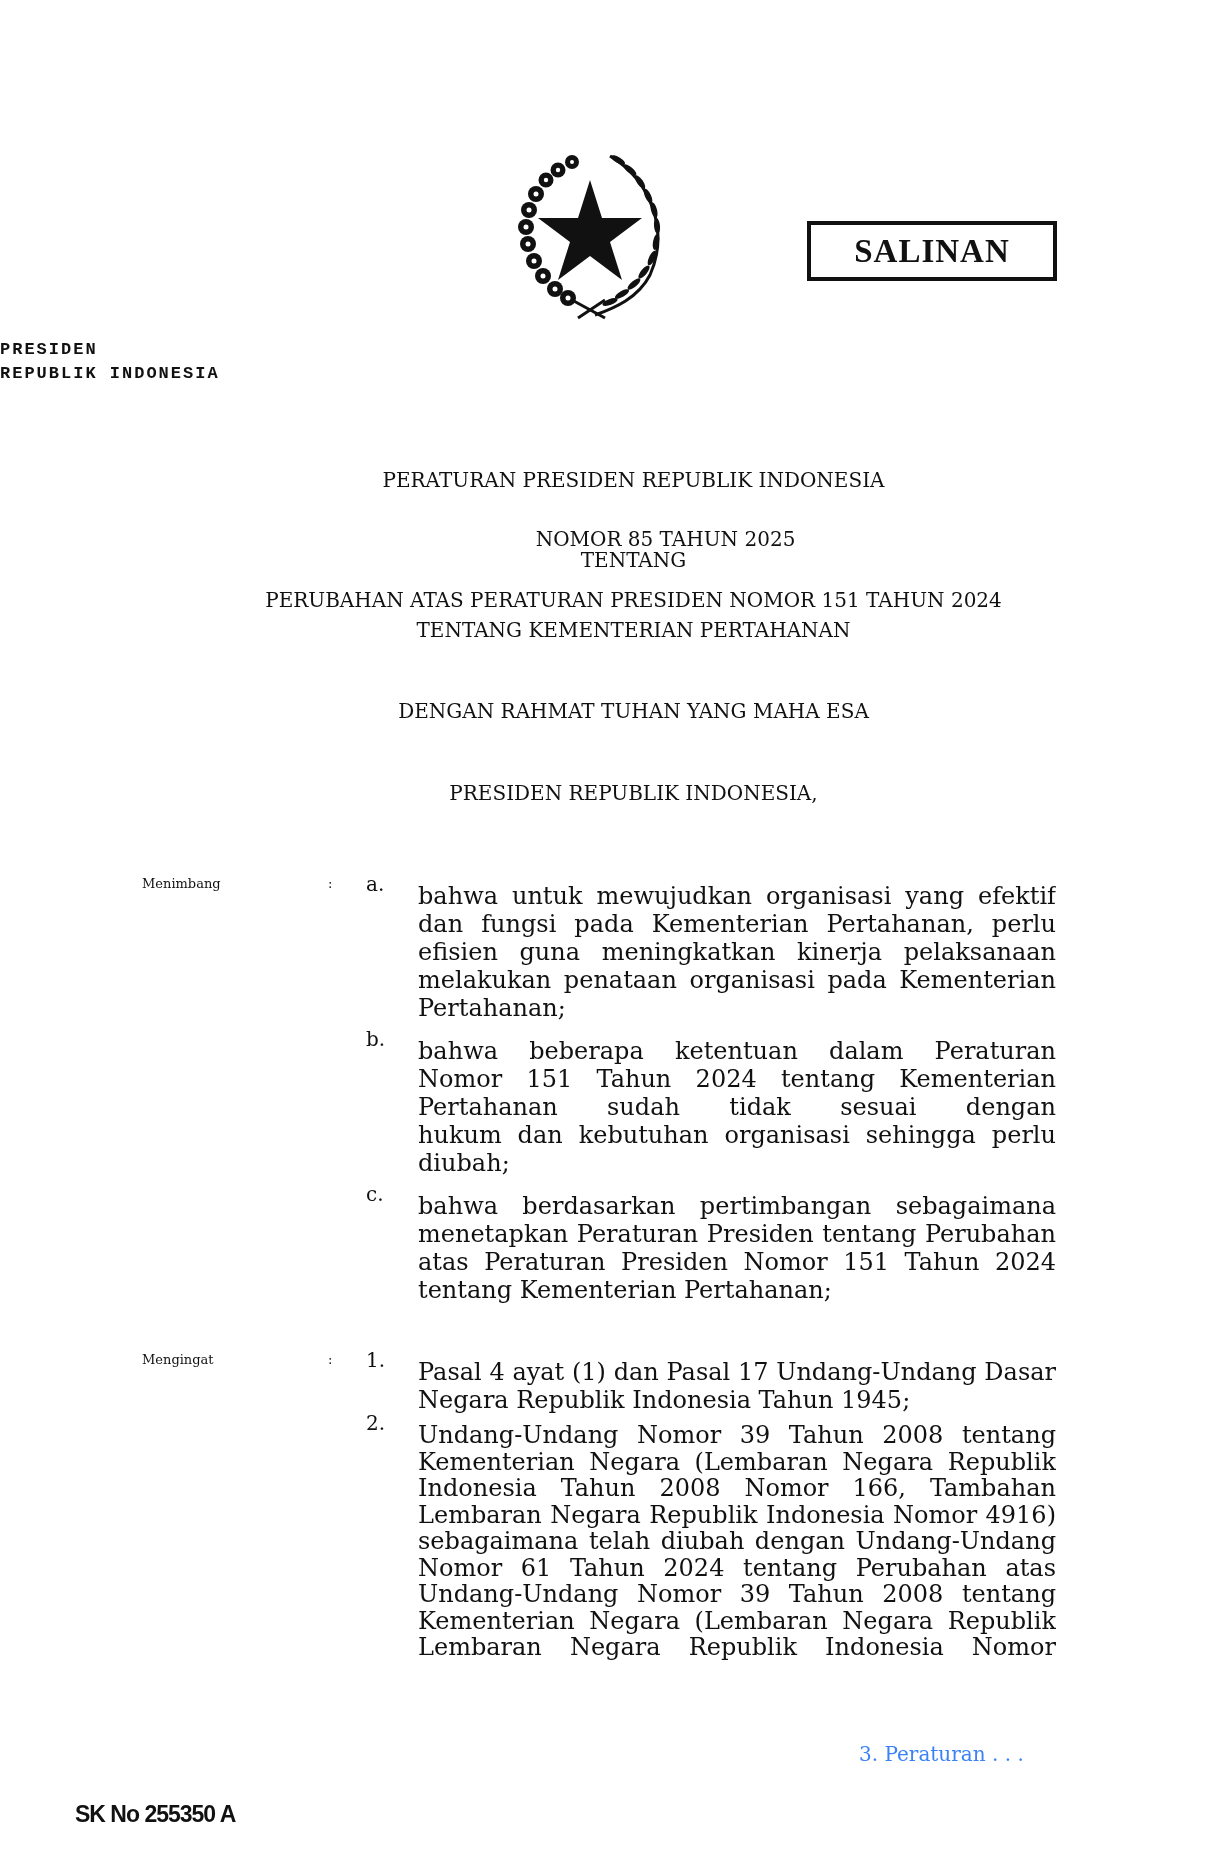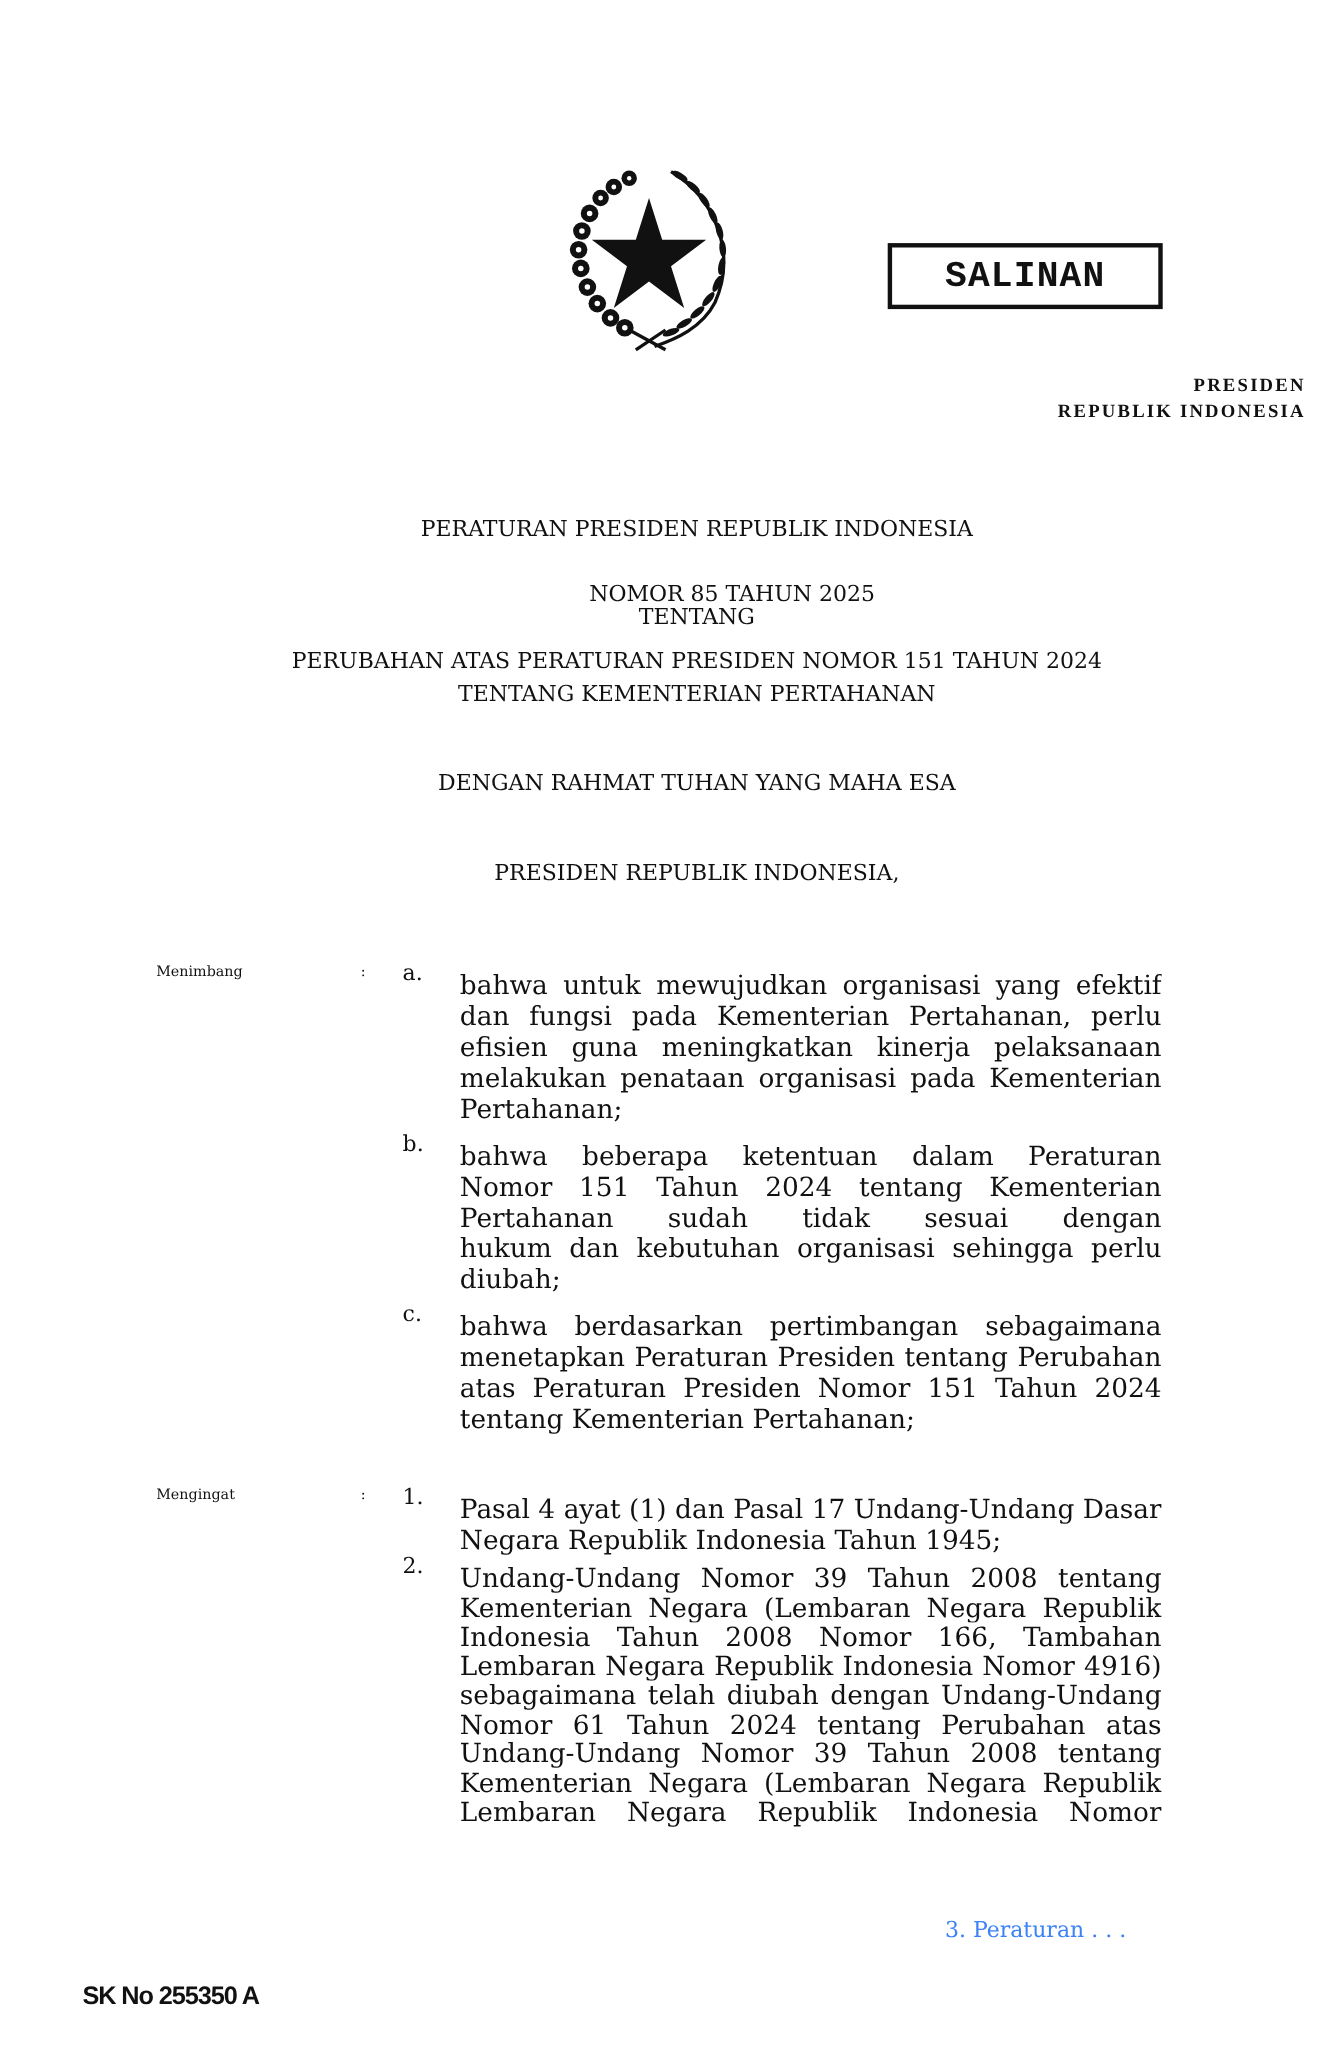--- a/index.html
+++ b/index.html
@@ -2,22 +2,22 @@
 <html><head>
 <meta charset="utf-8">
 <style>
   html, body { margin: 0; padding: 0; background: #ffffff; }
   body { width: 1219px; height: 1876px; position: relative; overflow: hidden; color: #111; }
   .abs { position: absolute; }
 
   
   #emblem { left: 510px; top: 150px; width: 165px; height: 170px; }
   #salinan-box { left: 807px; top: 221px; width: 242px; height: 52px; border: 4px solid #111; box-sizing: content-box; display: flex; align-items: center; justify-content: center; }
-  #salinan-box span { font-family: Liberation Mono, monospace; font-weight: bold; font-size: 33px; letter-spacing: 1px; color: #111; }
-  .presiden-hdr { left: 0; width: 1187px; text-align: right; font-family: Liberation Serif, serif; font-weight: bold; font-size: 17px; letter-spacing: 2px; color: #111; }
+  #salinan-box span { font-family: Liberation Serif, serif; font-weight: bold; font-size: 33px; letter-spacing: 1px; color: #111; }
+  .presiden-hdr { left: 0; width: 1187px; text-align: left; font-family: Liberation Mono, monospace; font-weight: bold; font-size: 17px; letter-spacing: 2px; color: #111; }
 
   .title { left: 0; width: 1187px; text-align: center; font-family: "DejaVu Serif", serif; font-size: 20px; color: #111; line-height: 24px; white-space: nowrap; padding-left: 40px; }
 
   
   .label { font-family: "DejaVu Serif", serif; font-size: 13px; line-height: 28px; color: #111; white-space: nowrap; }
   .marker { font-family: "DejaVu Serif", serif; font-size: 20px; line-height: 28px; color: #111; }
   .para { left: 418px; width: 638px; font-family: "DejaVu Serif", serif; font-size: 24px; color: #111; margin-top: 12px; }
   .para .ln { display: block; height: 28px; line-height: 28px; text-align: justify; text-align-last: justify; white-space: normal; overflow: hidden; }
   .para .ln.last { text-align-last: left; }
   .para.tight .ln { height: 26.5px; line-height: 26.5px; }

